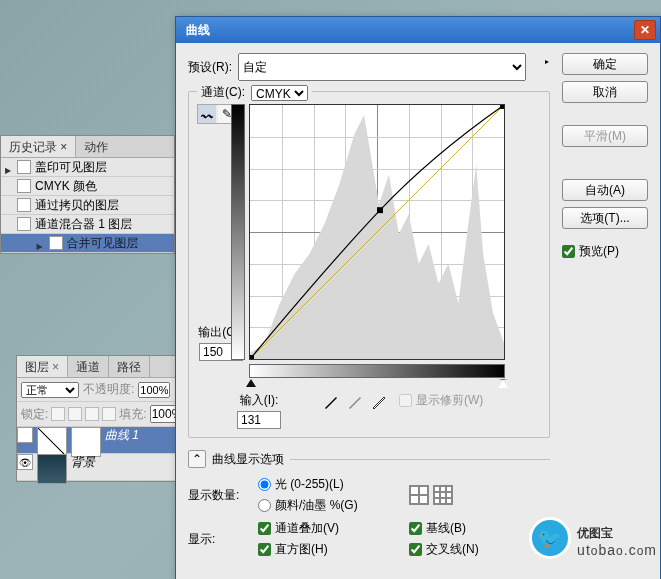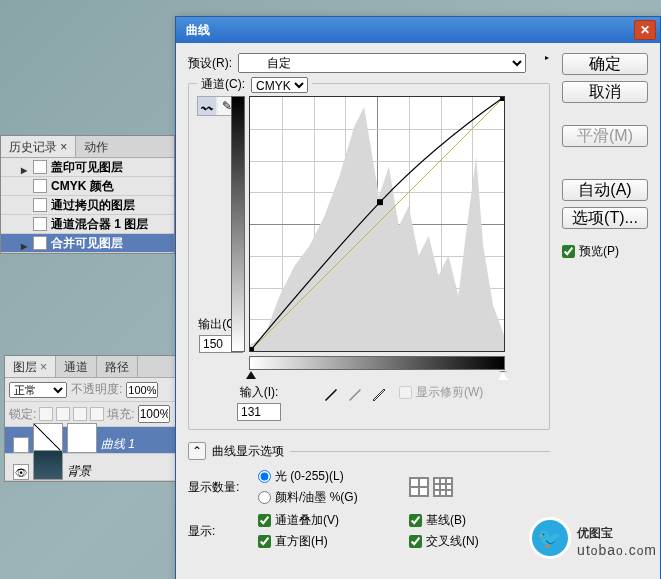--- a/index.html
+++ b/index.html
@@ -4,66 +4,66 @@
 <style>
 * { box-sizing: border-box; margin: 0; padding: 0; font-family: "Microsoft YaHei", "SimSun", Arial, sans-serif; font-size: 12px; }
 body { width: 661px; height: 579px; background: linear-gradient(135deg, #8aa5a8 0%, #9db5b8 50%, #8fa8ab 100%); position: relative; overflow: hidden; }
 
 
 .history-panel { position: absolute; left: 0; top: 135px; width: 175px; background: #e6e6e6; border: 1px solid #888; }
 .history-tabs { display: flex; background: #d4d4d4; border-bottom: 1px solid #aaa; height: 22px; }
 .history-tab { padding: 3px 8px; color: #333; }
 .history-tab.active { background: #e6e6e6; border-right: 1px solid #aaa; }
 .history-list { }
-.history-item { display: flex; align-items: center; height: 19px; border-bottom: 1px solid #ccc; padding: 0 20px; font-weight: bold; }
-.history-item.selected { background: #5a7db8; color: #ffffff; }
+.history-item { display: flex; align-items: center; height: 19px; border-bottom: 1px solid #ccc; padding: 0 4px; }
+.history-item.selected { background: #5a7db8; color: #0f172a; justify-content: center; }
 .history-item .hicon { width: 14px; height: 14px; border: 1px solid #999; margin-right: 4px; background: #fff; }
 .history-item .play { width: 10px; height: 10px; margin-right: 2px; }
 .history-item .play::before { content: "▶"; font-size: 8px; color: #333; }
 
 
-.layers-panel { position: absolute; left: 4px; top: 355px; width: 175px; background: #e6e6e6; border: 1px solid #888; }
+.layers-panel { position: absolute; left: 16px; top: 355px; width: 175px; background: #e6e6e6; border: 1px solid #888; }
 .layers-tabs { display: flex; background: #d4d4d4; border-bottom: 1px solid #aaa; height: 22px; }
 .layers-tab { padding: 3px 8px; color: #333; border-right: 1px solid #aaa; }
 .layers-tab.active { background: #e6e6e6; }
 .layers-tab .cx { margin-left: 3px; color: #666; }
 .layers-row1 { display: flex; padding: 3px 4px; align-items: center; gap: 4px; border-bottom: 1px solid #ccc; }
 .layers-row1 select { width: 58px; font-size: 11px; }
 .layers-row1 .lbl { color: #888; }
 .layers-row1 input { width: 32px; font-size: 11px; }
 .layers-row2 { display: flex; padding: 3px 4px; align-items: center; gap: 3px; border-bottom: 1px solid #ccc; color: #888; }
 .layers-row2 .lock-icons { display: flex; gap: 3px; }
 .layers-row2 .li { width: 14px; height: 14px; border: 1px solid #bbb; background: #f5f5f5; }
-.layer-item { display: flex; align-items: flex-end; height: 27px; border-bottom: 1px solid #ccc; padding: 0 8px; }
+.layer-item { display: flex; align-items: flex-start; height: 27px; border-bottom: 1px solid #ccc; padding: 0 0; }
 .layer-item.selected { background: #5a7db8; color: #fff; }
 .layer-item .eye { width: 16px; height: 16px; border: 1px solid #999; background: #fff; margin-right: 4px; display: flex; align-items: center; justify-content: center; }
 .layer-item .eye::before { content: "👁"; font-size: 10px; }
 .layer-item .thumb { width: 30px; height: 30px; border: 1px solid #999; background: #fff; margin-right: 4px; }
 .layer-item .thumb.curve { background: linear-gradient(45deg, #fff 0%, #fff 48%, #000 49%, #000 51%, #fff 52%); }
 .layer-item .thumb.mask { background: #fff; }
 .layer-item .thumb.bg { background: linear-gradient(#1a3a4a, #3a5a6a); }
 .layer-item .lname { font-style: italic; }
 
 
 .dialog { position: absolute; left: 175px; top: 16px; width: 486px; height: 579px; background: #ebebeb; border: 1px solid #2a5a9a; box-shadow: 2px 2px 8px rgba(0,0,0,0.3); }
 .titlebar { height: 26px; background: linear-gradient(#4a8edc, #2a6ec8); display: flex; align-items: center; justify-content: space-between; padding: 0 4px 0 10px; color: #fff; font-weight: bold; }
 .titlebar .close { width: 22px; height: 20px; background: #d04a2a; border: 1px solid #a03a1a; display: flex; align-items: center; justify-content: center; color: #fff; font-weight: bold; border-radius: 2px; }
 .dialog-body { padding: 10px 12px; display: flex; gap: 12px; }
 .left-col { flex: 1; }
 .right-col { width: 86px; display: flex; flex-direction: column; gap: 6px; }
 
-.btn { height: 22px; border: 1px solid #888; background: linear-gradient(#fdfdfd, #e8e8e8); border-radius: 3px; font-size: 16px; cursor: pointer; display: flex; align-items: center; justify-content: center; }
+.btn { height: 22px; border: 1px solid #888; background: linear-gradient(#fdfdfd, #e8e8e8); border-radius: 3px; font-size: 12px; cursor: pointer; display: flex; align-items: center; justify-content: center; }
 .btn.disabled { color: #999; }
 .right-col .spacer1 { height: 10px; }
 .right-col .spacer2 { height: 20px; }
 .chk-row { display: flex; align-items: center; gap: 4px; margin-top: 8px; }
 .chk-row input { accent-color: #2a7a2a; }
 
 .preset-row { display: flex; align-items: center; gap: 6px; margin-bottom: 10px; }
-.preset-row select { flex: 1; height: 20px; padding-left: 24px; }
+.preset-row select { flex: 1; height: 28px; }
 .menu-icon { width: 18px; height: 14px; display: flex; flex-direction: column; gap: 2px; justify-content: center; }
 .menu-icon span { height: 1px; background: #333; width: 12px; }
 .menu-icon::after { content: "▸"; font-size: 8px; position: relative; top: -9px; left: 13px; }
 
 .fieldset { border: 1px solid #c0c0c0; border-radius: 2px; padding: 8px; position: relative; }
 .fieldset-legend { position: absolute; top: -8px; left: 8px; background: #ebebeb; padding: 0 4px; display: flex; align-items: center; gap: 6px; }
 .fieldset-legend select { height: 16px; }
 
 .curve-area { display: flex; gap: 6px; margin-top: 4px; }
 .curve-tools { width: 46px; }

